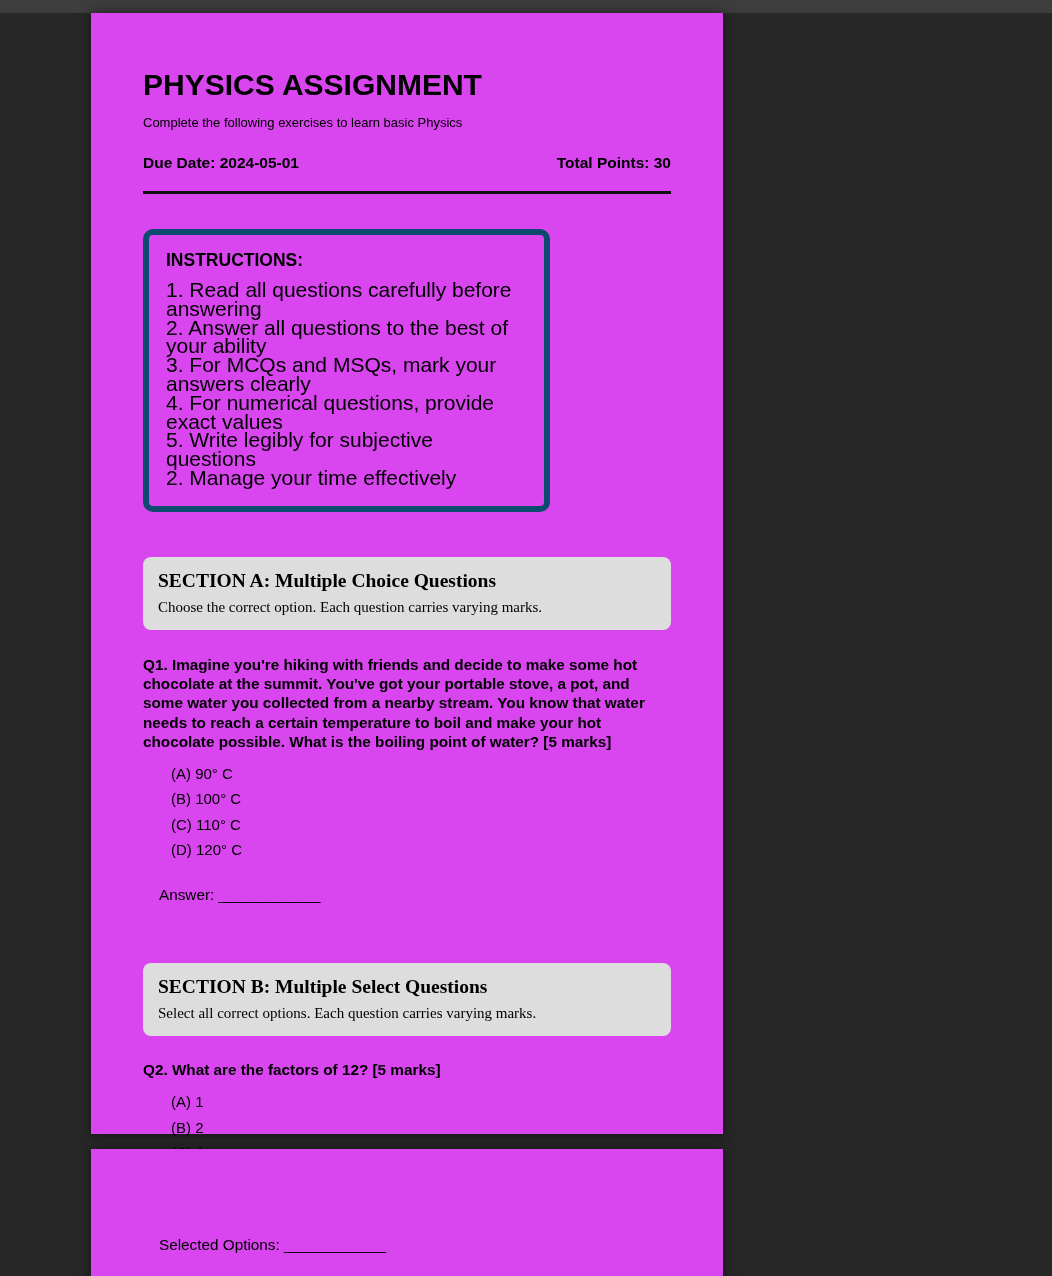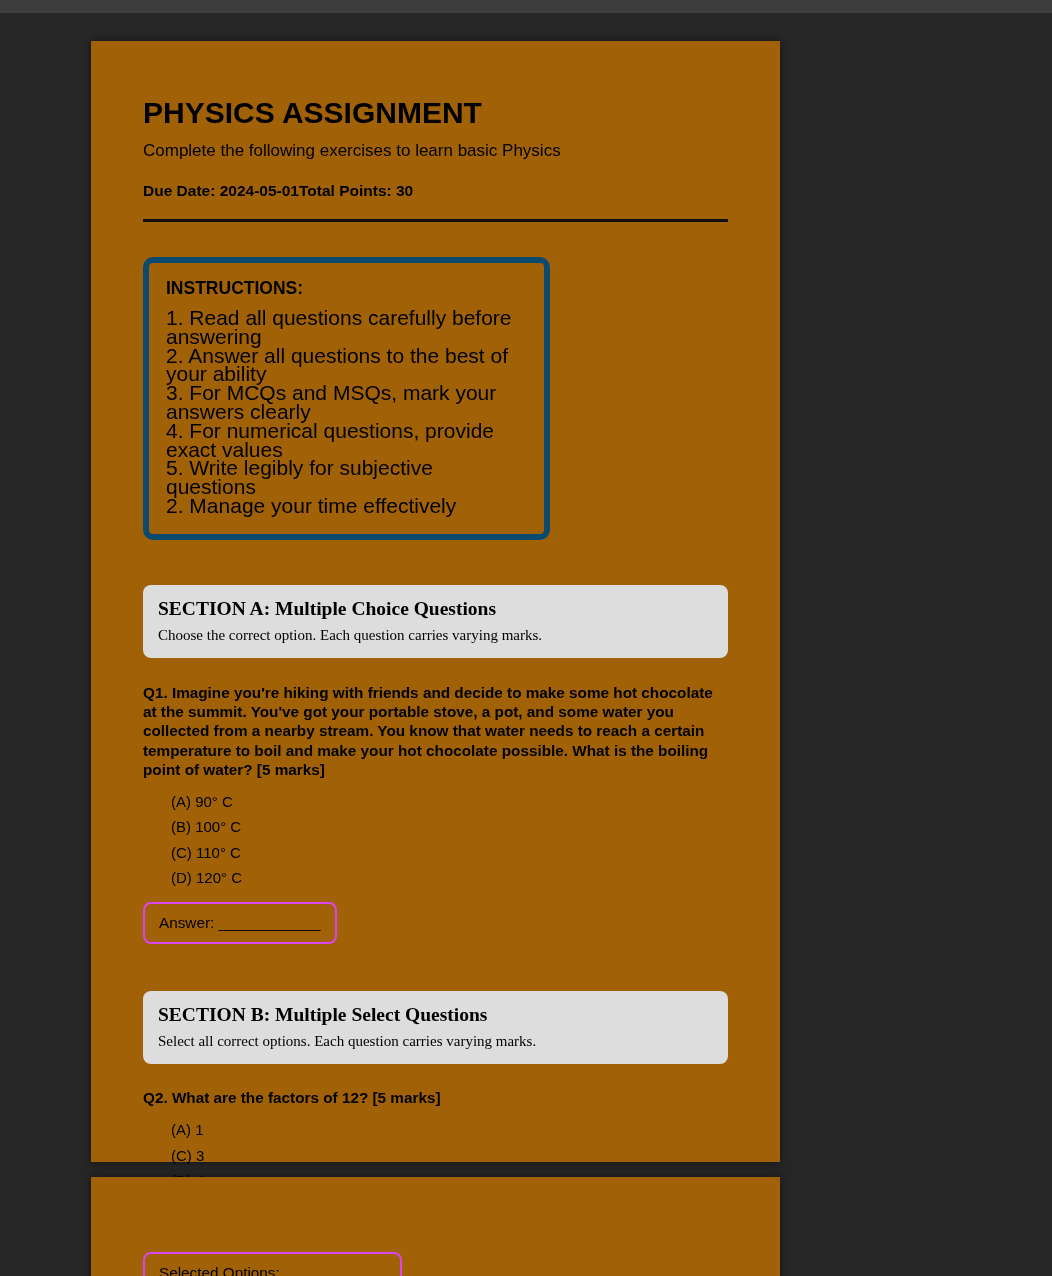--- a/index.html
+++ b/index.html
@@ -10,32 +10,31 @@
     overflow: hidden;
     font-family: "Liberation Sans", sans-serif;
     color: #000;
   }
   .topbar {
     position: absolute; top: 0; left: 0;
     width: 1052px; height: 13px;
     background: #3d3d3d;
   }
   .page {
-    position: absolute; left: 91px; width: 689px;
-    background: #a16207;
+    position: absolute; left: 91px; width: 632px;
+    background: #d946ef;
     box-shadow: 0 0 10px rgba(0,0,0,0.5);
-    margin-top: 28px;
   }
   .page-1 { top: 13px; height: 1121px; padding: 55px 52px; }
   .page-2 { top: 1149px; height: 220px; padding: 56px 52px; }
 
   .doc-title { font-size: 30px; font-weight: bold; line-height: 34px; margin: 0; }
-  .doc-subtitle { font-size: 17px; line-height: 19px; margin-top: 11px; }
+  .doc-subtitle { font-size: 13px; line-height: 19px; margin-top: 11px; }
   .meta-row {
-    display: flex; 
+    display: flex; justify-content: space-between;
     font-weight: bold; font-size: 15.5px; line-height: 18px; margin-top: 22px;
   }
   .divider { border: none; border-top: 3px solid #111; margin: 19px 0 0 0; }
 
   .instructions-box {
     margin-top: 35px; width: 407px;
     border: 6px solid #0c4a6e; border-radius: 10px;
     padding: 14px 17px 18px;
   }
   .instructions-heading { font-size: 17.5px; font-weight: bold; line-height: 22px; }
@@ -108,20 +107,21 @@
   </div>
 
   <div class="section-header mt-large">
     <div class="section-title">SECTION B: Multiple Select Questions</div>
     <div class="section-subtitle">Select all correct options. Each question carries varying marks.</div>
   </div>
 
   <div class="question-text single">Q2. What are the factors of 12? [5 marks]</div>
   <div class="options-list">
     <div class="option-item">(A) 1</div>
+    <div class="option-item">(B) 2</div>
     <div class="option-item">(C) 3</div>
     <div class="option-item">(D) 4</div>
     <div class="option-item">(E) 6</div>
   </div>
 </div>
 
 <div class="page page-2">
   <div>
     <div class="answer-box">Selected Options: ____________</div>
   </div>

